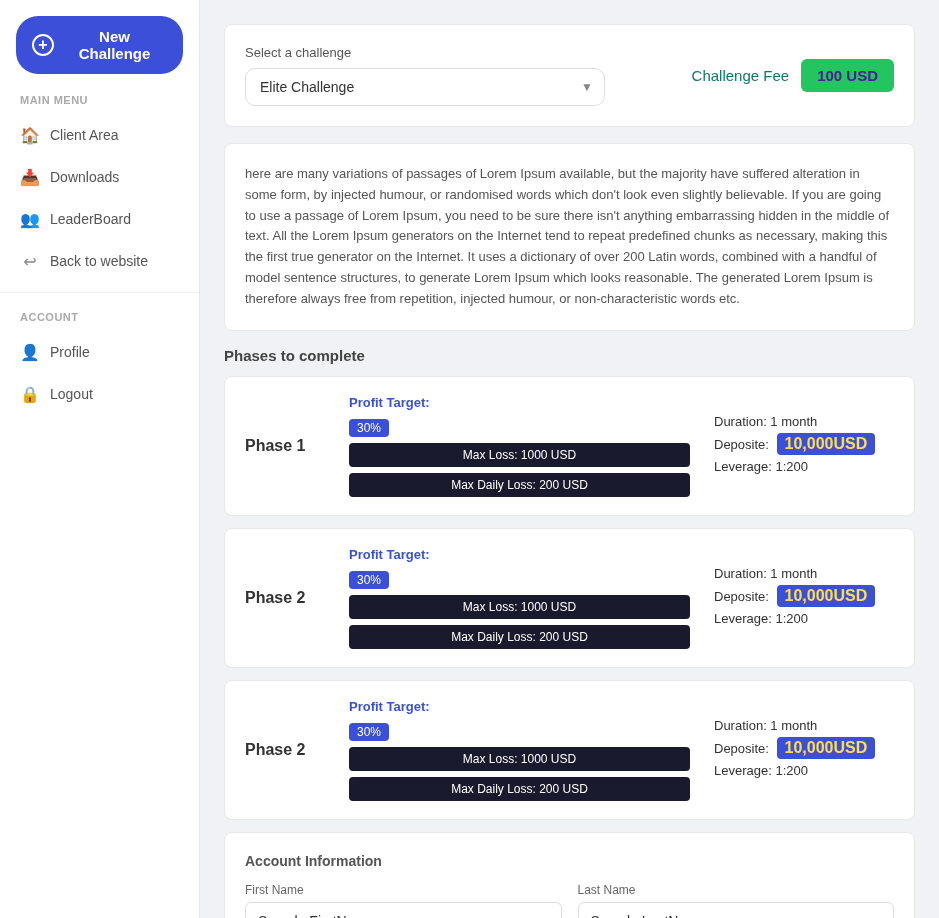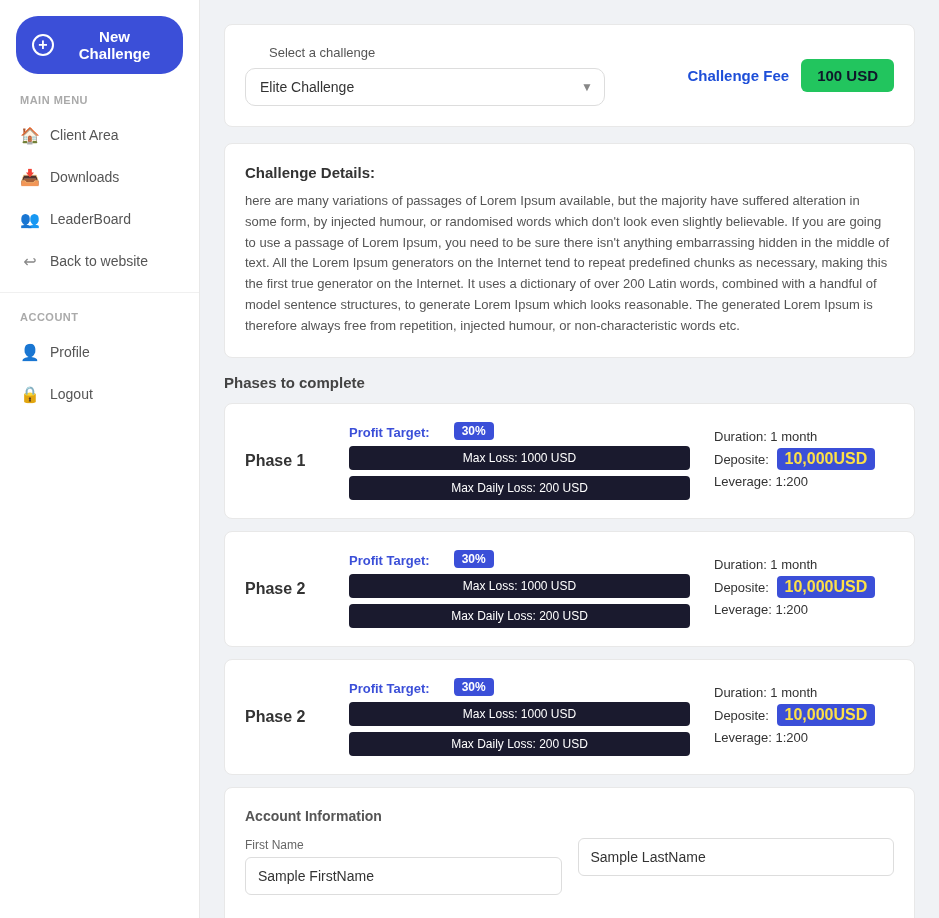--- a/index.html
+++ b/index.html
@@ -81,40 +81,40 @@
       padding: 20px;
       margin-bottom: 16px;
     }
 
     
     .challenge-selector-row {
       display: flex;
       align-items: center;
       justify-content: space-between;
     }
-    .select-label { font-size: 13px; color: #555; margin-bottom: 8px; margin-left: 24px; }
+    .select-label { font-size: 13px; color: #555; margin-bottom: 8px; }
     .challenge-select-wrapper { flex: 1; max-width: 360px; }
     .challenge-select {
       width: 100%;
       padding: 10px 14px;
       border: 1px solid #ddd;
       border-radius: 10px;
       font-size: 14px;
       color: #333;
       background: #fff;
       appearance: none;
       cursor: pointer;
     }
     .select-wrapper-inner { position: relative; }
     .select-arrow { position: absolute; right: 12px; top: 50%; transform: translateY(-50%); pointer-events: none; color: #888; font-size: 12px; }
     .challenge-fee-wrapper { display: flex; align-items: center; gap: 12px; }
-    .challenge-fee-label { font-size: 15px; font-weight: 700; color: #1d4ed8; }
+    .challenge-fee-label { font-size: 15px; font-weight: 400; color: #0f766e; }
     .challenge-fee-value {
       background: #22c55e;
-      color: #0f172a;
+      color: #4c1d95;
       font-weight: 700;
       font-size: 15px;
       padding: 8px 16px;
       border-radius: 6px;
     }
 
     
     .section-title {
       font-size: 15px;
       font-weight: 700;
@@ -130,23 +130,23 @@
       border: 1px solid #e8e8e8;
       border-radius: 8px;
       padding: 18px 20px;
       margin-bottom: 12px;
       display: flex;
       align-items: center;
       gap: 24px;
     }
     .phase-name { font-size: 16px; font-weight: 600; color: #333; min-width: 80px; }
     .phase-middle { flex: 1; display: flex; flex-direction: column; gap: 6px; }
-    .profit-target-row { display: flex; align-items: flex-end; gap: 24px; }
+    .profit-target-row { display: flex; align-items: flex-start; gap: 9px; flex-direction: column; }
     .profit-target-label { font-size: 13px; color: #3b4fd8; font-weight: 600; }
-    .profit-badge { background: #3b4fd8; color: #fff; font-size: 12px; font-weight: 700; padding: 2px 8px; border-radius: 4px; }
+    .profit-badge { background: #3b4fd8; color: #fff; font-size: 12px; font-weight: 400; padding: 2px 8px; border-radius: 4px; }
     .stat-bar {
       background: #1a1a2e;
       color: #fff;
       font-size: 12px;
       padding: 5px 12px;
       border-radius: 4px;
       text-align: center;
     }
     .phase-right { min-width: 180px; }
     .phase-right div { font-size: 13px; color: #333; margin-bottom: 4px; }
@@ -234,21 +234,20 @@
         </div>
       </div>
       <div class="challenge-fee-wrapper">
         <span class="challenge-fee-label">Challenge Fee</span>
         <span class="challenge-fee-value">100 USD</span>
       </div>
     </div>
   </div>
 
   <div class="card">
-    <div class="section-title">Challenge Details:</div>
     <div class="challenge-description">here are many variations of passages of Lorem Ipsum available, but the majority have suffered alteration in some form, by injected humour, or randomised words which don't look even slightly believable. If you are going to use a passage of Lorem Ipsum, you need to be sure there isn't anything embarrassing hidden in the middle of text. All the Lorem Ipsum generators on the Internet tend to repeat predefined chunks as necessary, making this the first true generator on the Internet. It uses a dictionary of over 200 Latin words, combined with a handful of model sentence structures, to generate Lorem Ipsum which looks reasonable. The generated Lorem Ipsum is therefore always free from repetition, injected humour, or non-characteristic words etc.</div>
   </div>
 
   <div>
     <div class="phases-title">Phases to complete</div>
 
     <div class="phase-card">
       <div class="phase-name">Phase 1</div>
       <div class="phase-middle">
         <div class="profit-target-row">
@@ -310,18 +309,19 @@
   </div>
 
   <div class="card">
     <div class="account-title">Account Information</div>
     <div class="form-row">
       <div class="form-group">
         <label class="form-label">First Name</label>
         <input class="form-input" type="text" value="Sample FirstName" placeholder="Sample FirstName" style="">
       </div>
       <div class="form-group">
+        <label class="form-label">Last Name</label>
         <input class="form-input" type="text" value="Sample LastName" placeholder="Sample LastName" style="">
       </div>
     </div>
 
   </div>
 </div>
 
 </body></html>

